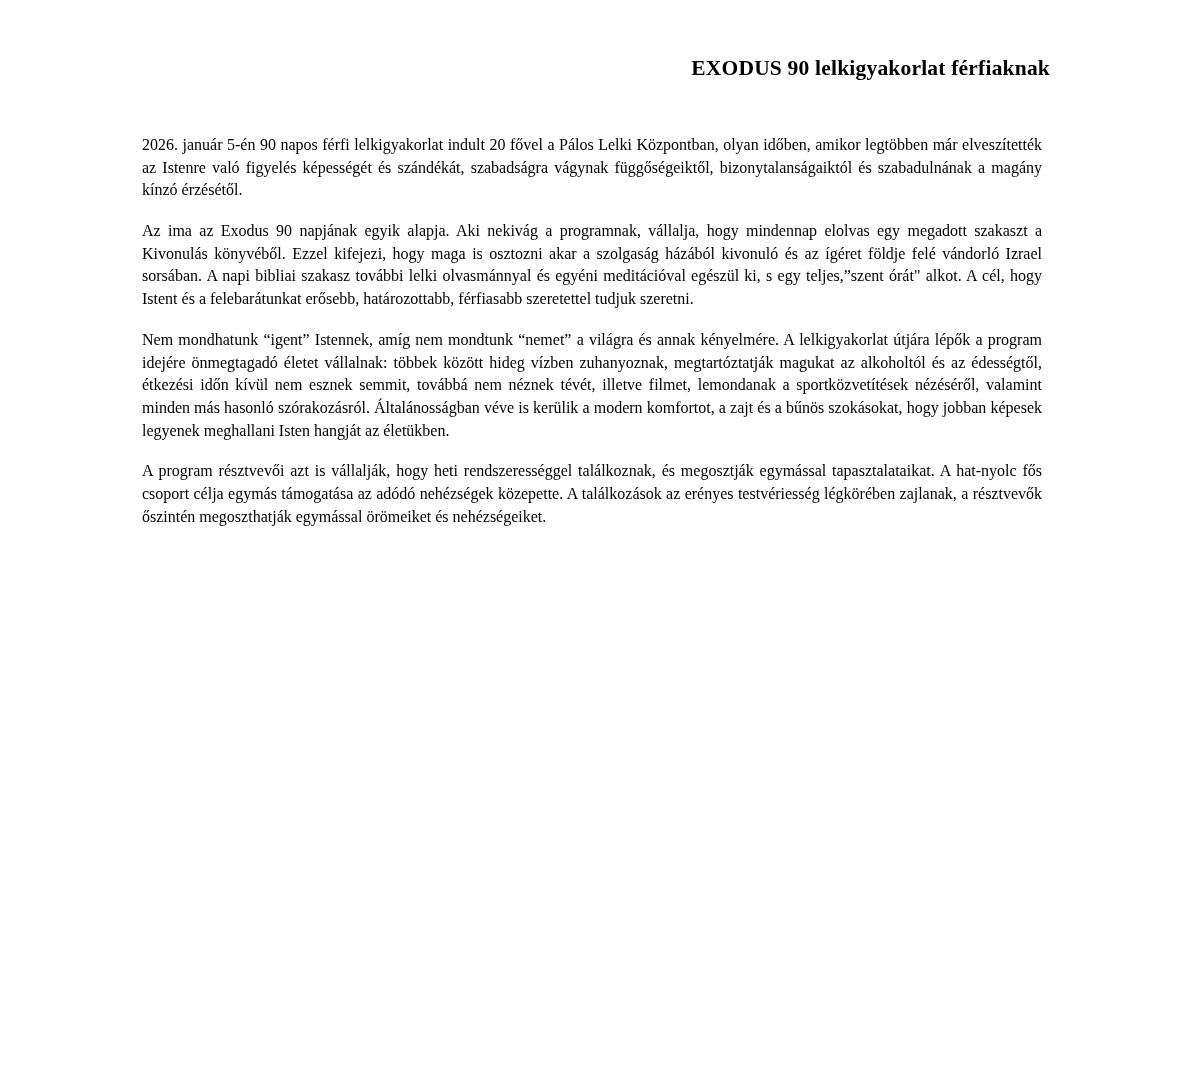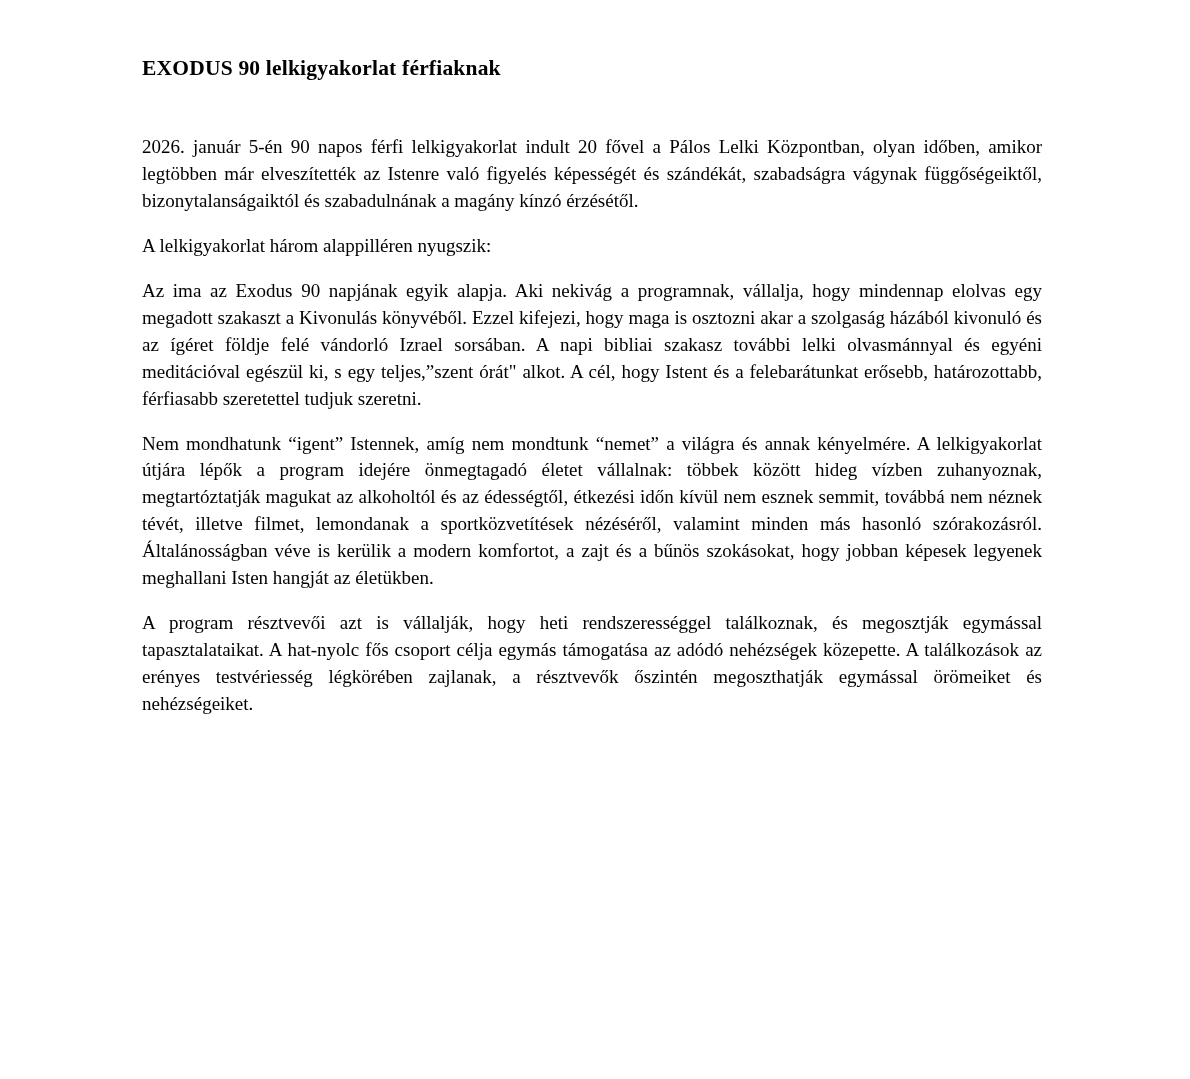--- a/index.html
+++ b/index.html
@@ -15,50 +15,49 @@
     overflow: hidden;
   }
   .page {
     width: 1190px;
     height: 1079px;
     box-sizing: border-box;
     padding: 44px 140px 0 142px;
     background: #ffffff;
   }
   .doc-title {
-    text-align: left;
+    text-align: right;
     font-weight: bold;
     font-size: 21.5px;
     letter-spacing: 0.2px;
     margin: 12px 0 0 0;
     line-height: 1.2;
   }
   .body-block {
     margin-top: 52px;
   }
   p.para {
     text-align: justify;
     text-justify: inter-word;
-    font-size: 19px;
+    font-size: 16px;
     line-height: 1.42;
     margin: 0 8px 18px 0;
     hyphens: none;
   }
   p.para:last-child {
     margin-bottom: 0;
   }
 </style>
 </head>
 <body>
 
 <div class="page">
 
   <h1 class="doc-title">EXODUS 90 lelkigyakorlat férfiaknak</h1>
 
   <div class="body-block">
     <p class="para">2026. január 5-én 90 napos férfi lelkigyakorlat indult 20 fővel a Pálos Lelki Központban, olyan időben, amikor legtöbben már elveszítették az Istenre való figyelés képességét és szándékát, szabadságra vágynak függőségeiktől, bizonytalanságaiktól és szabadulnának a magány kínzó érzésétől.</p>
-    <p class="para">A lelkigyakorlat három alappilléren nyugszik:</p>
     <p class="para">Az ima az Exodus 90 napjának egyik alapja. Aki nekivág a programnak, vállalja, hogy mindennap elolvas egy megadott szakaszt a Kivonulás könyvéből. Ezzel kifejezi, hogy maga is osztozni akar a szolgaság házából kivonuló és az ígéret földje felé vándorló Izrael sorsában. A napi bibliai szakasz további lelki olvasmánnyal és egyéni meditációval egészül ki, s egy teljes,”szent órát" alkot. A cél, hogy Istent és a felebarátunkat erősebb, határozottabb, férfiasabb szeretettel tudjuk szeretni.</p>
     <p class="para">Nem mondhatunk “igent” Istennek, amíg nem mondtunk “nemet” a világra és annak kényelmére. A lelkigyakorlat útjára lépők a program idejére önmegtagadó életet vállalnak: többek között hideg vízben zuhanyoznak, megtartóztatják magukat az alkoholtól és az édességtől, étkezési időn kívül nem esznek semmit, továbbá nem néznek tévét, illetve filmet, lemondanak a sportközvetítések nézéséről, valamint minden más hasonló szórakozásról. Általánosságban véve is kerülik a modern komfortot, a zajt és a bűnös szokásokat, hogy jobban képesek legyenek meghallani Isten hangját az életükben.</p>
     <p class="para">A program résztvevői azt is vállalják, hogy heti rendszerességgel találkoznak, és megosztják egymással tapasztalataikat. A hat-nyolc fős csoport célja egymás támogatása az adódó nehézségek közepette. A találkozások az erényes testvériesség légkörében zajlanak, a résztvevők őszintén megoszthatják egymással örömeiket és nehézségeiket.</p>
   </div>
 
 </div>
 
 </body></html>

